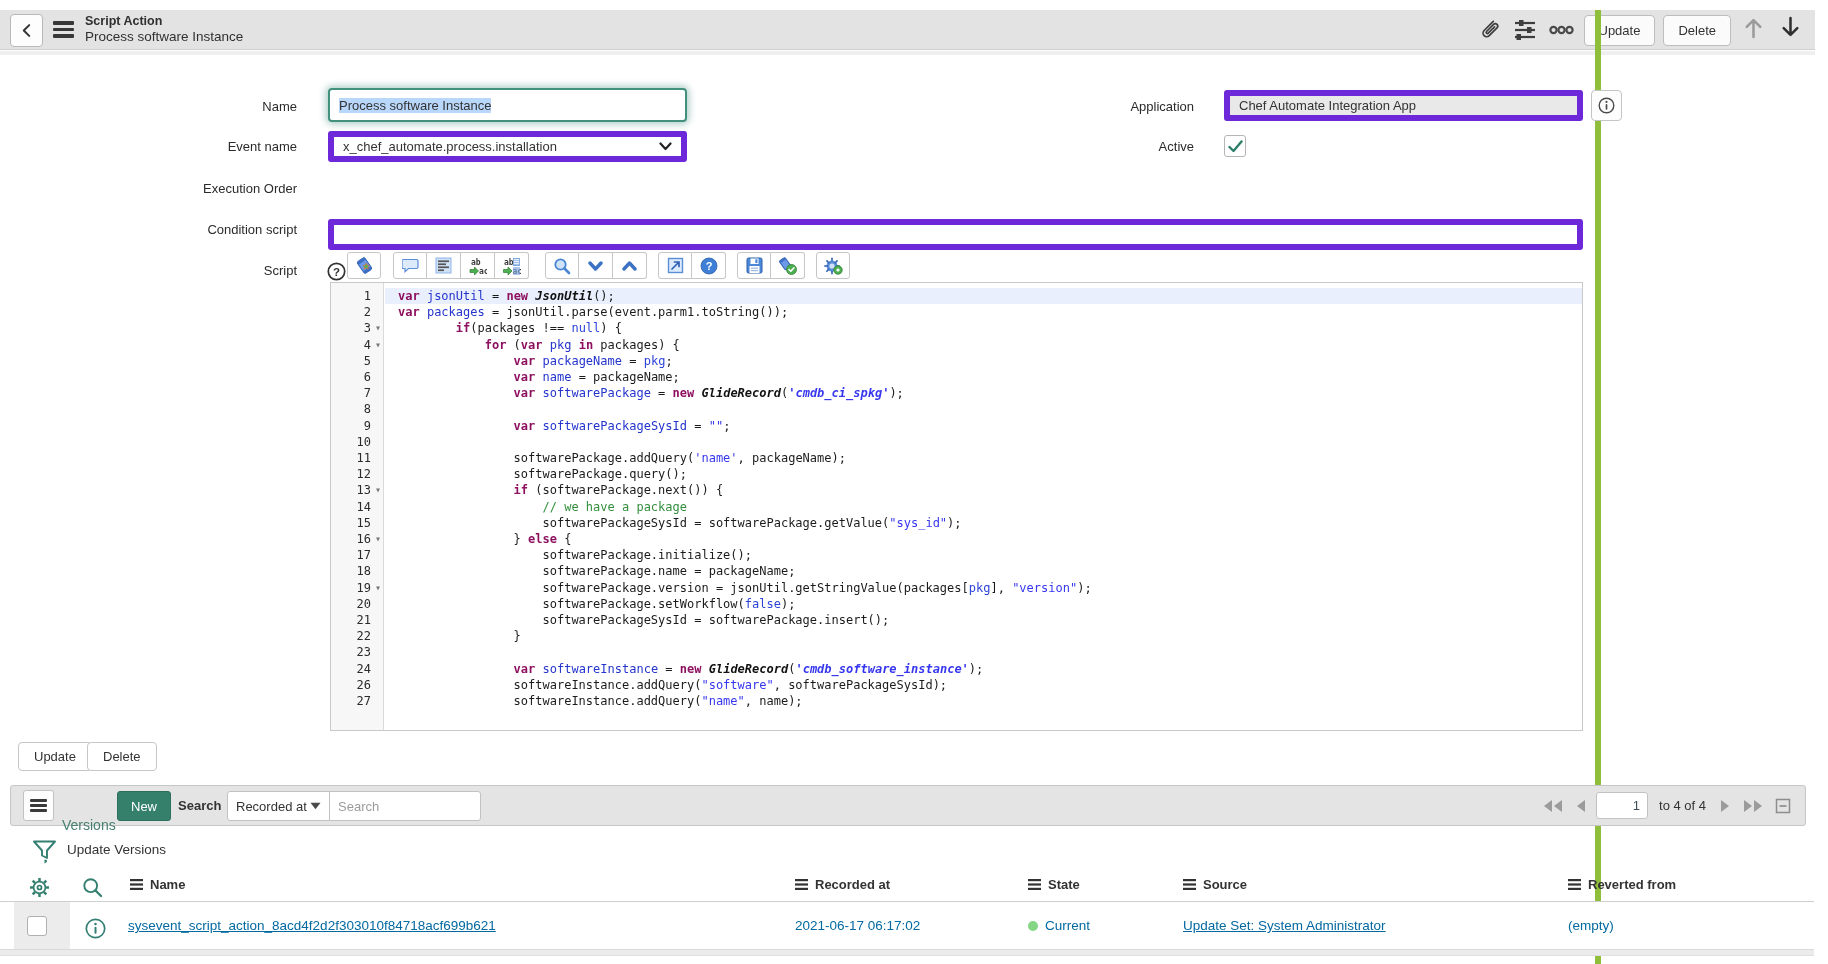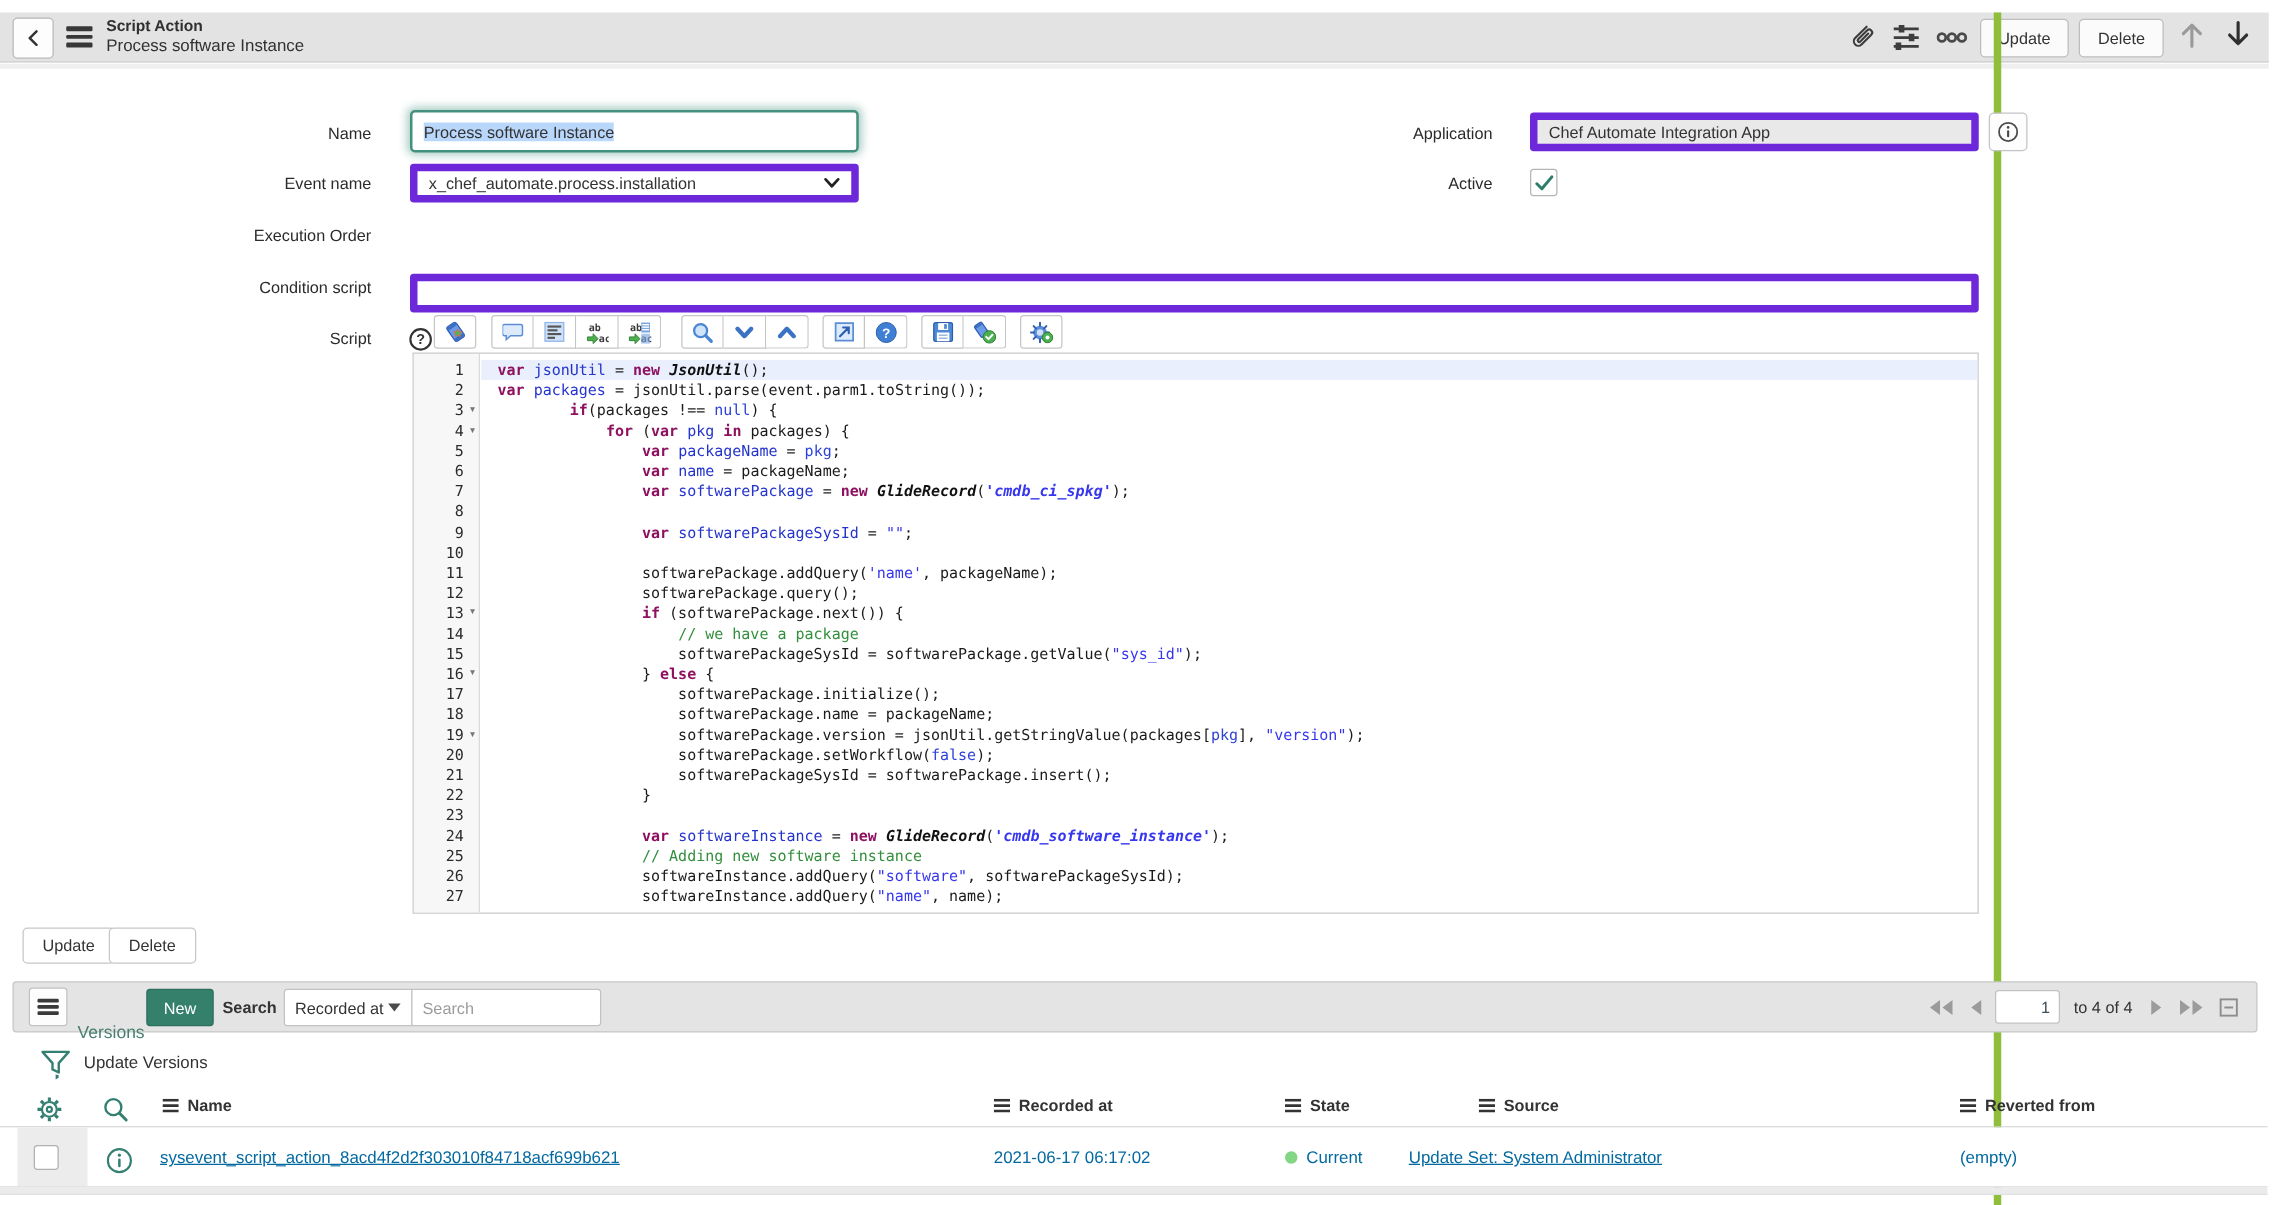--- a/index.html
+++ b/index.html
@@ -359,21 +359,20 @@
         <div class="cline"><span class="ln">15</span><span class="fold"></span><span class="ctext"><span class="t">                    softwarePackageSysId = softwarePackage.getValue(</span><span class="s">"sys_id"</span><span class="t">);</span></span></div>
         <div class="cline"><span class="ln">16</span><span class="fold">▾</span><span class="ctext"><span class="t">                } </span><span class="k">else</span><span class="t"> {</span></span></div>
         <div class="cline"><span class="ln">17</span><span class="fold"></span><span class="ctext"><span class="t">                    softwarePackage.initialize();</span></span></div>
         <div class="cline"><span class="ln">18</span><span class="fold"></span><span class="ctext"><span class="t">                    softwarePackage.name = packageName;</span></span></div>
         <div class="cline"><span class="ln">19</span><span class="fold">▾</span><span class="ctext"><span class="t">                    softwarePackage.version = jsonUtil.getStringValue(packages[</span><span class="v">pkg</span><span class="t">], </span><span class="s">"version"</span><span class="t">);</span></span></div>
         <div class="cline"><span class="ln">20</span><span class="fold"></span><span class="ctext"><span class="t">                    softwarePackage.setWorkflow(</span><span class="a">false</span><span class="t">);</span></span></div>
         <div class="cline"><span class="ln">21</span><span class="fold"></span><span class="ctext"><span class="t">                    softwarePackageSysId = softwarePackage.insert();</span></span></div>
         <div class="cline"><span class="ln">22</span><span class="fold"></span><span class="ctext"><span class="t">                }</span></span></div>
         <div class="cline"><span class="ln">23</span><span class="fold"></span><span class="ctext"></span></div>
         <div class="cline"><span class="ln">24</span><span class="fold"></span><span class="ctext"><span class="t">                </span><span class="k">var</span><span class="t"> </span><span class="d">softwareInstance</span><span class="t"> = </span><span class="k">new</span><span class="t"> </span><span class="cl2">GlideRecord</span><span class="t">(</span><span class="sc">'cmdb_software_instance'</span><span class="t">);</span></span></div>
-        <div class="cline"><span class="ln">25</span><span class="fold"></span><span class="ctext"><span class="t">                </span><span class="c">// Adding new software instance</span></span></div>
         <div class="cline"><span class="ln">26</span><span class="fold"></span><span class="ctext"><span class="t">                softwareInstance.addQuery(</span><span class="s">"software"</span><span class="t">, softwarePackageSysId);</span></span></div>
         <div class="cline"><span class="ln">27</span><span class="fold"></span><span class="ctext"><span class="t">                softwareInstance.addQuery(</span><span class="s">"name"</span><span class="t">, name);</span></span></div>
       </div>
   </div>
 
   <button class="bot-btn" style="left:18px; top:742px;">Update</button>
   <button class="bot-btn" style="left:87px; top:742px;">Delete</button>
 
   <div class="vbar">
     <button class="vbar-burger">
@@ -510,18 +509,18 @@
     <button class="icon-btn row-info">
       <svg width="21" height="21" viewBox="0 0 21 21">
         <circle cx="10.5" cy="10.5" r="9.2" fill="none" stroke="#337f71" stroke-width="1.7"></circle>
         <circle cx="10.5" cy="6.1" r="1.25" fill="#337f71"></circle>
         <rect x="9.5" y="8.8" width="2" height="7" rx="1" fill="#337f71"></rect>
       </svg>
     </button>
     <span class="cell link" style="left:128px;">sysevent_script_action_8acd4f2d2f303010f84718acf699b621</span>
     <span class="cell" style="left:795px;">2021-06-17 06:17:02</span>
     <span class="cell" style="left:1028px;"><span class="state-dot"></span><span>Current</span></span>
-    <span class="cell link" style="left:1127px;">Update Set: System Administrator</span>
+    <span class="cell link" style="left:1183px;">Update Set: System Administrator</span>
     <span class="cell" style="left:1568px;">(empty)</span>
   </div>
   <div class="lrow-strip"></div>
 
 </div>
 
 </body></html>

